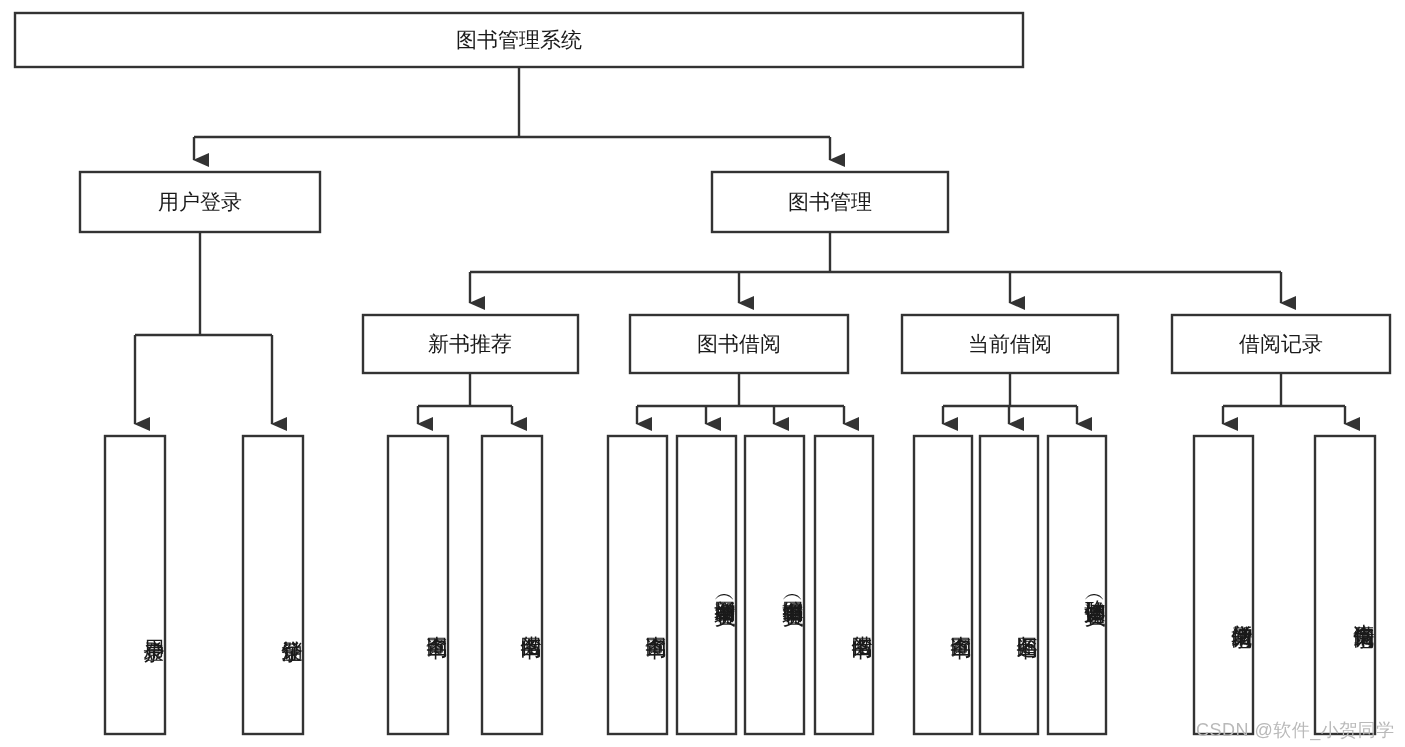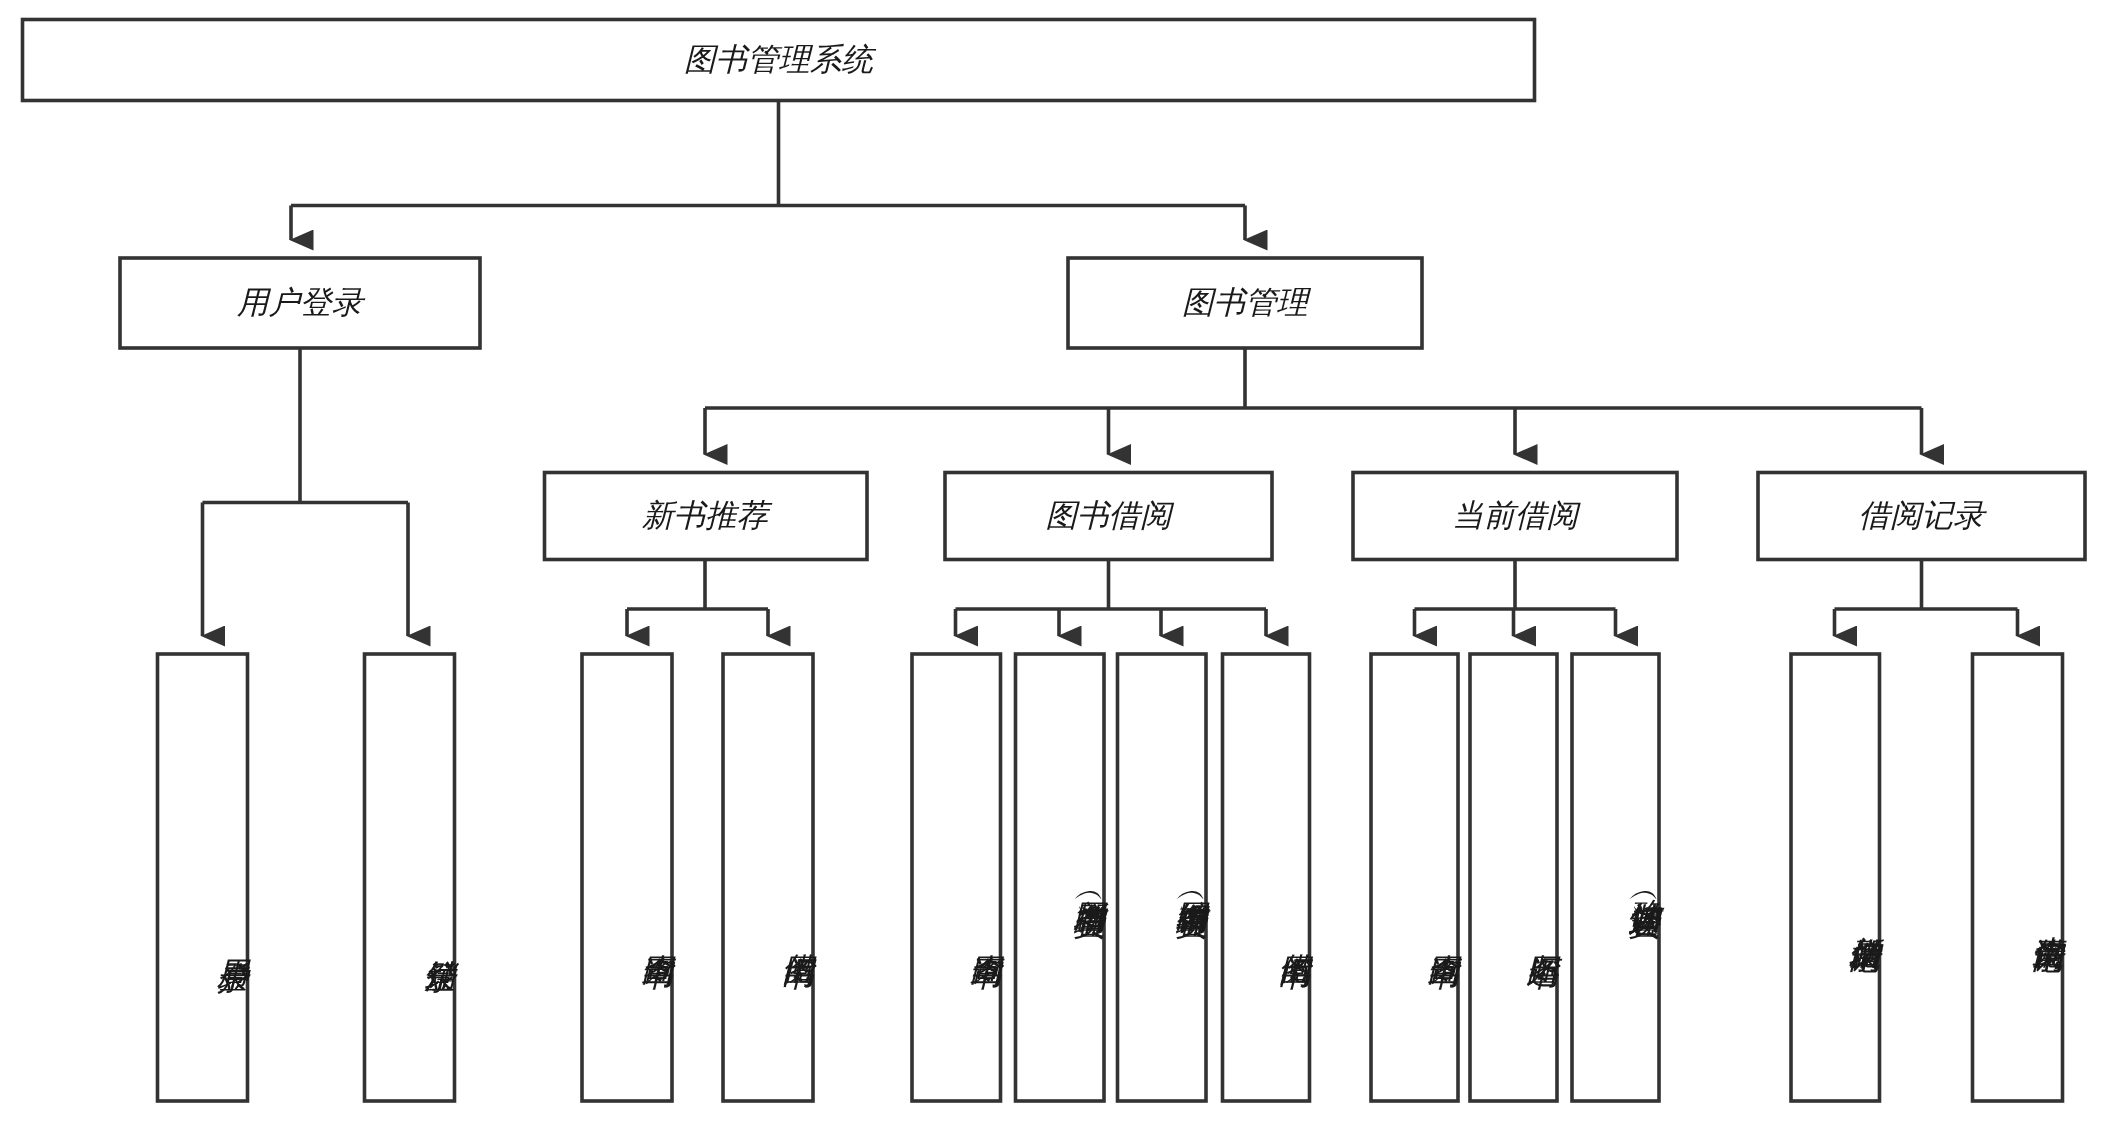--- a/index.html
+++ b/index.html
@@ -10,21 +10,20 @@
   body {
     width: 1405px;
     height: 747px;
     font-family: "Liberation Sans", "DejaVu Sans", sans-serif;
     overflow: hidden;
   }
   #diagram-root {
     position: relative;
     width: 1405px;
     height: 604px;
-    font-style: italic;
   }
   svg.diagram-canvas {
     position: absolute;
     left: 0;
     top: 0;
     width: 1405px;
     height: 747px;
   }
   .node-box {
     fill: #ffffff;
@@ -192,14 +191,15 @@
   <div class="node-label-v" style="left:608px;  top:507px;  width:59px;  height:227px;">查询图书</div>
   <div class="node-label-v" style="left:677px;  top:441px;  width:59px;  height:293px;">新增图书（管理员）</div>
   <div class="node-label-v" style="left:745px;  top:441px;  width:59px;  height:293px;">编辑图书（管理员）</div>
   <div class="node-label-v" style="left:815px;  top:507px;  width:58px;  height:227px;">借阅图书</div>
   <div class="node-label-v" style="left:914px;  top:507px;  width:58px;  height:227px;">查询图书</div>
   <div class="node-label-v" style="left:980px;  top:507px;  width:58px;  height:227px;">归还图书</div>
   <div class="node-label-v" style="left:1048px; top:441px;  width:58px;  height:293px;">确认归还（管理员）</div>
   <div class="node-label-v" style="left:1194px; top:486px;  width:59px;  height:248px;">新增借阅记录</div>
   <div class="node-label-v" style="left:1315px; top:486px;  width:60px;  height:248px;">查询借阅记录</div>
 
+  <div class="watermark" style="left:1196px; top:718px;">CSDN @软件_小贺同学</div>
 
 </div>
 
 </body></html>

